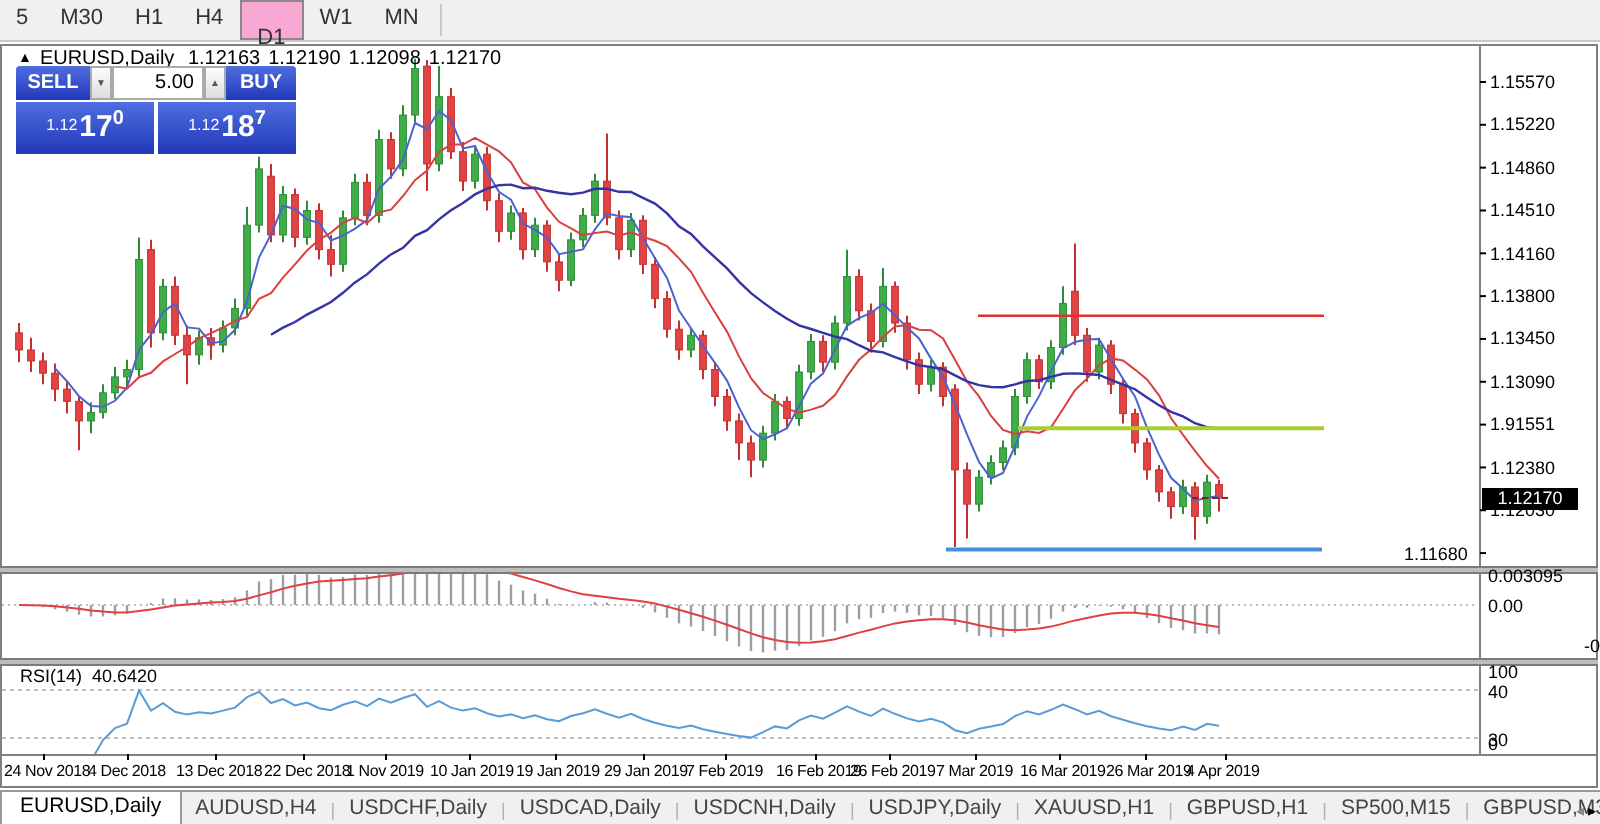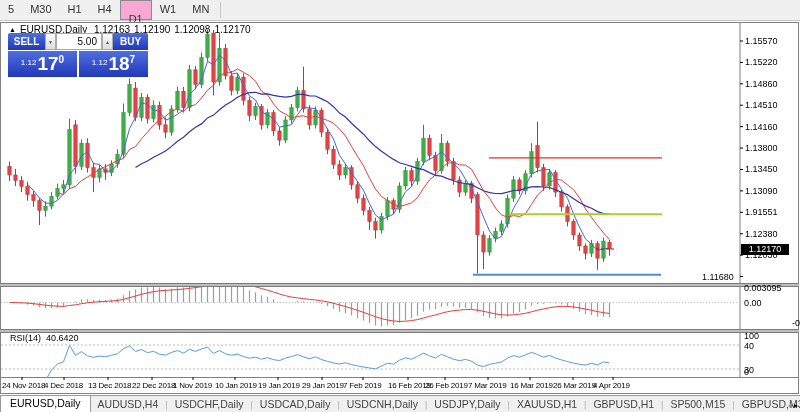--- a/index.html
+++ b/index.html
@@ -36,21 +36,21 @@
   #buy-btn  { width:35px; border-radius:0 2px 0 0; }
   .spin { width:11px; background:linear-gradient(#fdfdfd,#dcdcdc); border:1px solid #aaa;
           font-size:5px; color:#555; display:flex; align-items:center; justify-content:center; }
   #vol { width:46px; background:#fff; border:1px solid #aaa; font-size:10px; color:#000;
          text-align:right; padding:2px 4px 0 0; }
   #trade .row2 { display:flex; height:26px; margin-top:1px; }
   .bigpanel { background:linear-gradient(#4f6ee0,#2138b8); color:#fff; flex:1;
               display:flex; align-items:center; justify-content:center; padding-bottom:1px; }
   #sell-panel { margin-right:2px; }
   .bp-small { font-size:8px; margin:0 1px 3px 0; }
-  .bp-big { font-size:19px; font-weight:bold; line-height:19px; }
+  .bp-big { font-size:15px; font-weight:bold; line-height:19px; }
   .bp-sup { font-size:10px; font-weight:bold; margin-bottom:8px; }
 
   
   .lbl { position:absolute; font-size:9px; color:#000; white-space:nowrap; z-index:5; }
   .axlbl { font-size:9px; }
   .datelbl { font-size:8px; letter-spacing:-0.2px; }
   #price-tag { position:absolute; left:741px; width:48px; height:11px; background:#000;
                color:#fff; font-size:9px; text-align:center; line-height:11px; z-index:6; }
   #ind1-label, #ind2-label { position:absolute; left:10px; font-size:9px; color:#000; z-index:5; white-space:nowrap; }
   #ind1-label span, #ind2-label span { margin-right:5px; }

